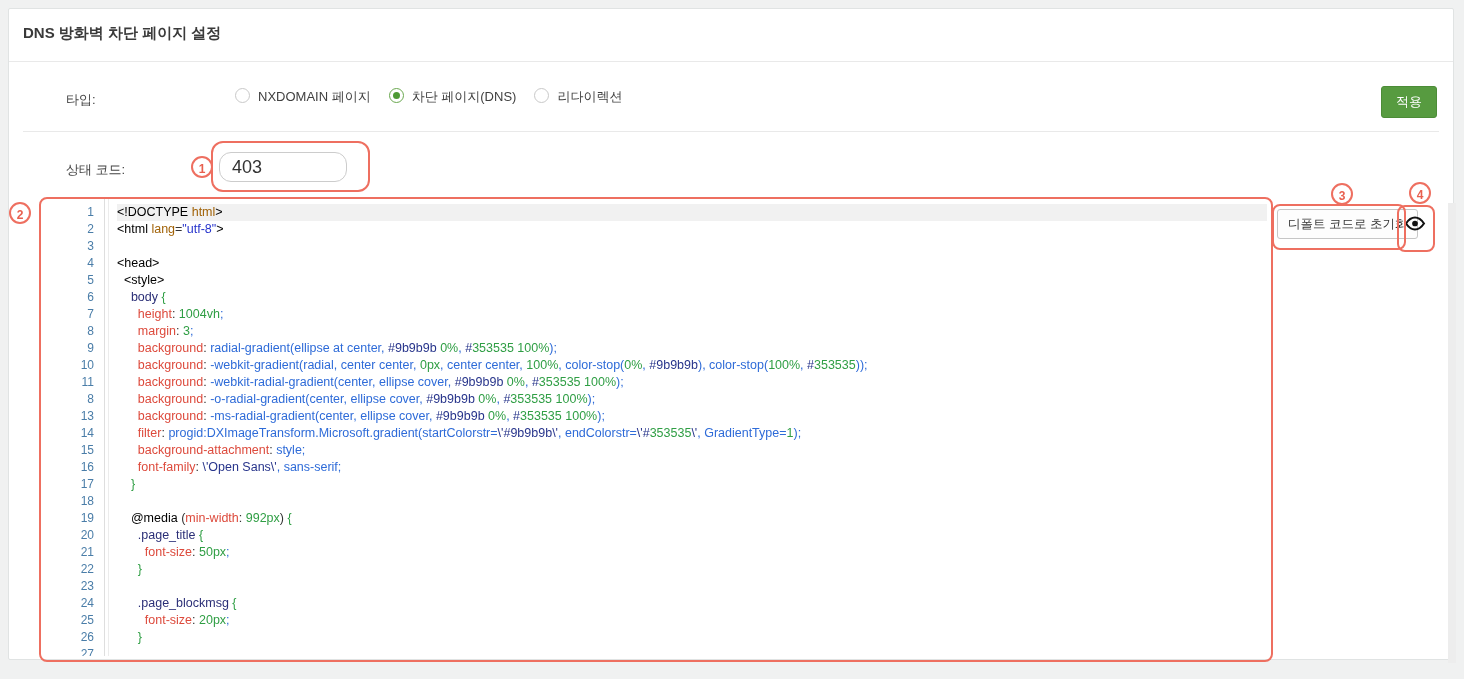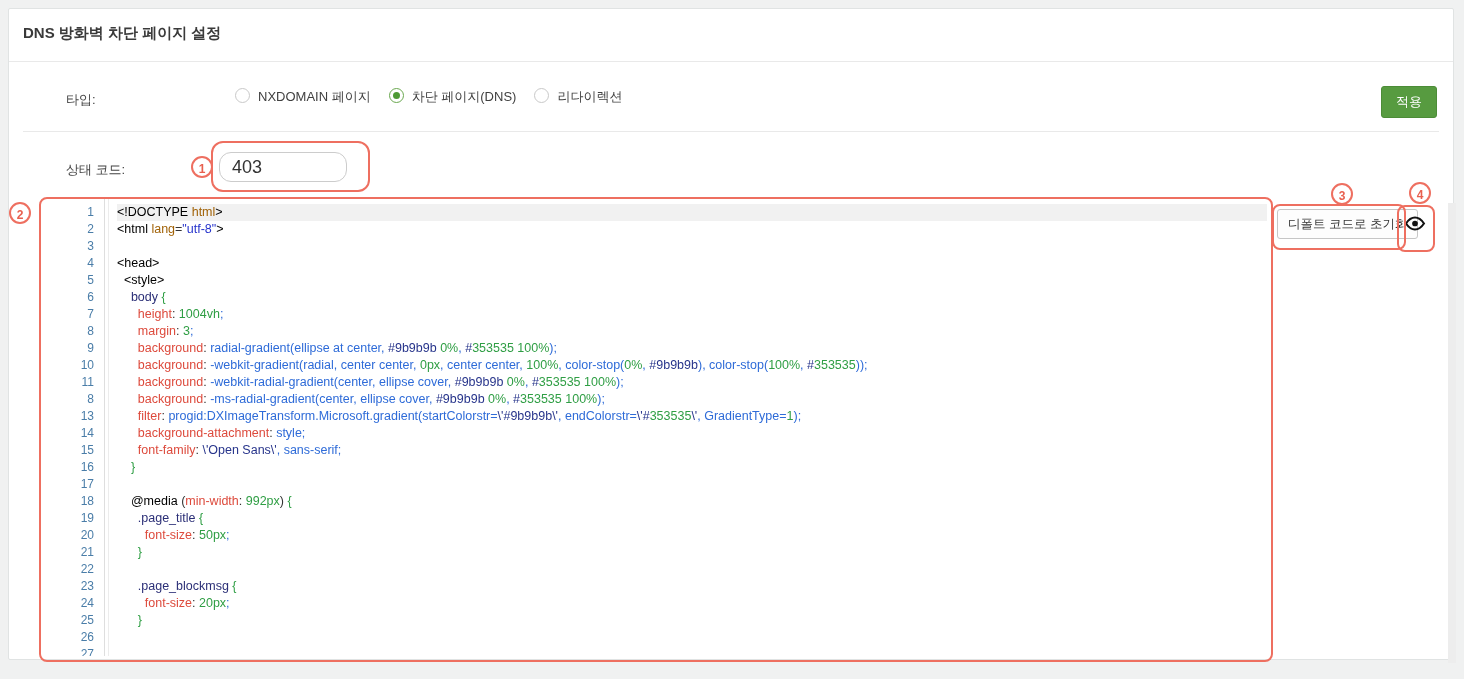--- a/index.html
+++ b/index.html
@@ -155,20 +155,21 @@
         <div class="cl"><span class="tk-tag">&lt;html</span> <span class="tk-attr">lang</span>=<span class="tk-str">"utf-8"</span><span class="tk-tag">&gt;</span></div>
         <div class="cl">&nbsp;</div>
         <div class="cl"><span class="tk-tag">&lt;head</span><span class="tk-tag">&gt;</span></div>
         <div class="cl">  <span class="tk-tag">&lt;style</span><span class="tk-tag">&gt;</span></div>
         <div class="cl"><span class="tk-sel">    body </span><span class="tk-brace">{</span></div>
         <div class="cl">      <span class="tk-prop">height</span>: <span class="tk-val"><span class="tk-num">1004vh</span>;</span></div>
         <div class="cl">      <span class="tk-prop">margin</span>: <span class="tk-val"><span class="tk-num">3</span>;</span></div>
         <div class="cl">      <span class="tk-prop">background</span>: <span class="tk-val">radial-gradient(ellipse at center, <span class="tk-hex">#9b9b9b</span> <span class="tk-num">0%</span>, <span class="tk-hex">#<span class="tk-num">353535</span></span> <span class="tk-num">100%</span>);</span></div>
         <div class="cl">      <span class="tk-prop">background</span>: <span class="tk-val">-webkit-gradient(radial, center center, <span class="tk-num">0px</span>, center center, <span class="tk-num">100%</span>, color-stop(<span class="tk-num">0%</span>, <span class="tk-hex">#9b9b9b</span>), color-stop(<span class="tk-num">100%</span>, <span class="tk-hex">#<span class="tk-num">353535</span></span>));</span></div>
         <div class="cl">      <span class="tk-prop">background</span>: <span class="tk-val">-webkit-radial-gradient(center, ellipse cover, <span class="tk-hex">#9b9b9b</span> <span class="tk-num">0%</span>, <span class="tk-hex">#<span class="tk-num">353535</span></span> <span class="tk-num">100%</span>);</span></div>
+        <div class="cl">      <span class="tk-prop">background</span>: <span class="tk-val">-o-radial-gradient(center, ellipse cover, <span class="tk-hex">#9b9b9b</span> <span class="tk-num">0%</span>, <span class="tk-hex">#<span class="tk-num">353535</span></span> <span class="tk-num">100%</span>);</span></div>
         <div class="cl">      <span class="tk-prop">background</span>: <span class="tk-val">-ms-radial-gradient(center, ellipse cover, <span class="tk-hex">#9b9b9b</span> <span class="tk-num">0%</span>, <span class="tk-hex">#<span class="tk-num">353535</span></span> <span class="tk-num">100%</span>);</span></div>
         <div class="cl">      <span class="tk-prop">filter</span>: <span class="tk-val">progid:DXImageTransform.Microsoft.gradient(startColorstr=<span class="tk-strc">\'<span class="tk-hex">#9b9b9b</span>\'</span>, endColorstr=<span class="tk-strc">\'<span class="tk-hex">#<span class="tk-num">353535</span></span>\'</span>, GradientType=<span class="tk-num">1</span>);</span></div>
         <div class="cl">      <span class="tk-prop">background-attachment</span>: <span class="tk-val">style;</span></div>
         <div class="cl">      <span class="tk-prop">font-family</span>: <span class="tk-val"><span class="tk-strc">\'Open Sans\'</span>, sans-serif;</span></div>
         <div class="cl">    <span class="tk-brace">}</span></div>
         <div class="cl">&nbsp;</div>
         <div class="cl">    <span class="tk-tag">@media</span> (<span class="tk-prop">min-width</span>: <span class="tk-num">992px</span>) <span class="tk-brace">{</span></div>
         <div class="cl"><span class="tk-sel">      .page_title </span><span class="tk-brace">{</span></div>
         <div class="cl">        <span class="tk-prop">font-size</span>: <span class="tk-val"><span class="tk-num">50px</span>;</span></div>
         <div class="cl">      <span class="tk-brace">}</span></div>

